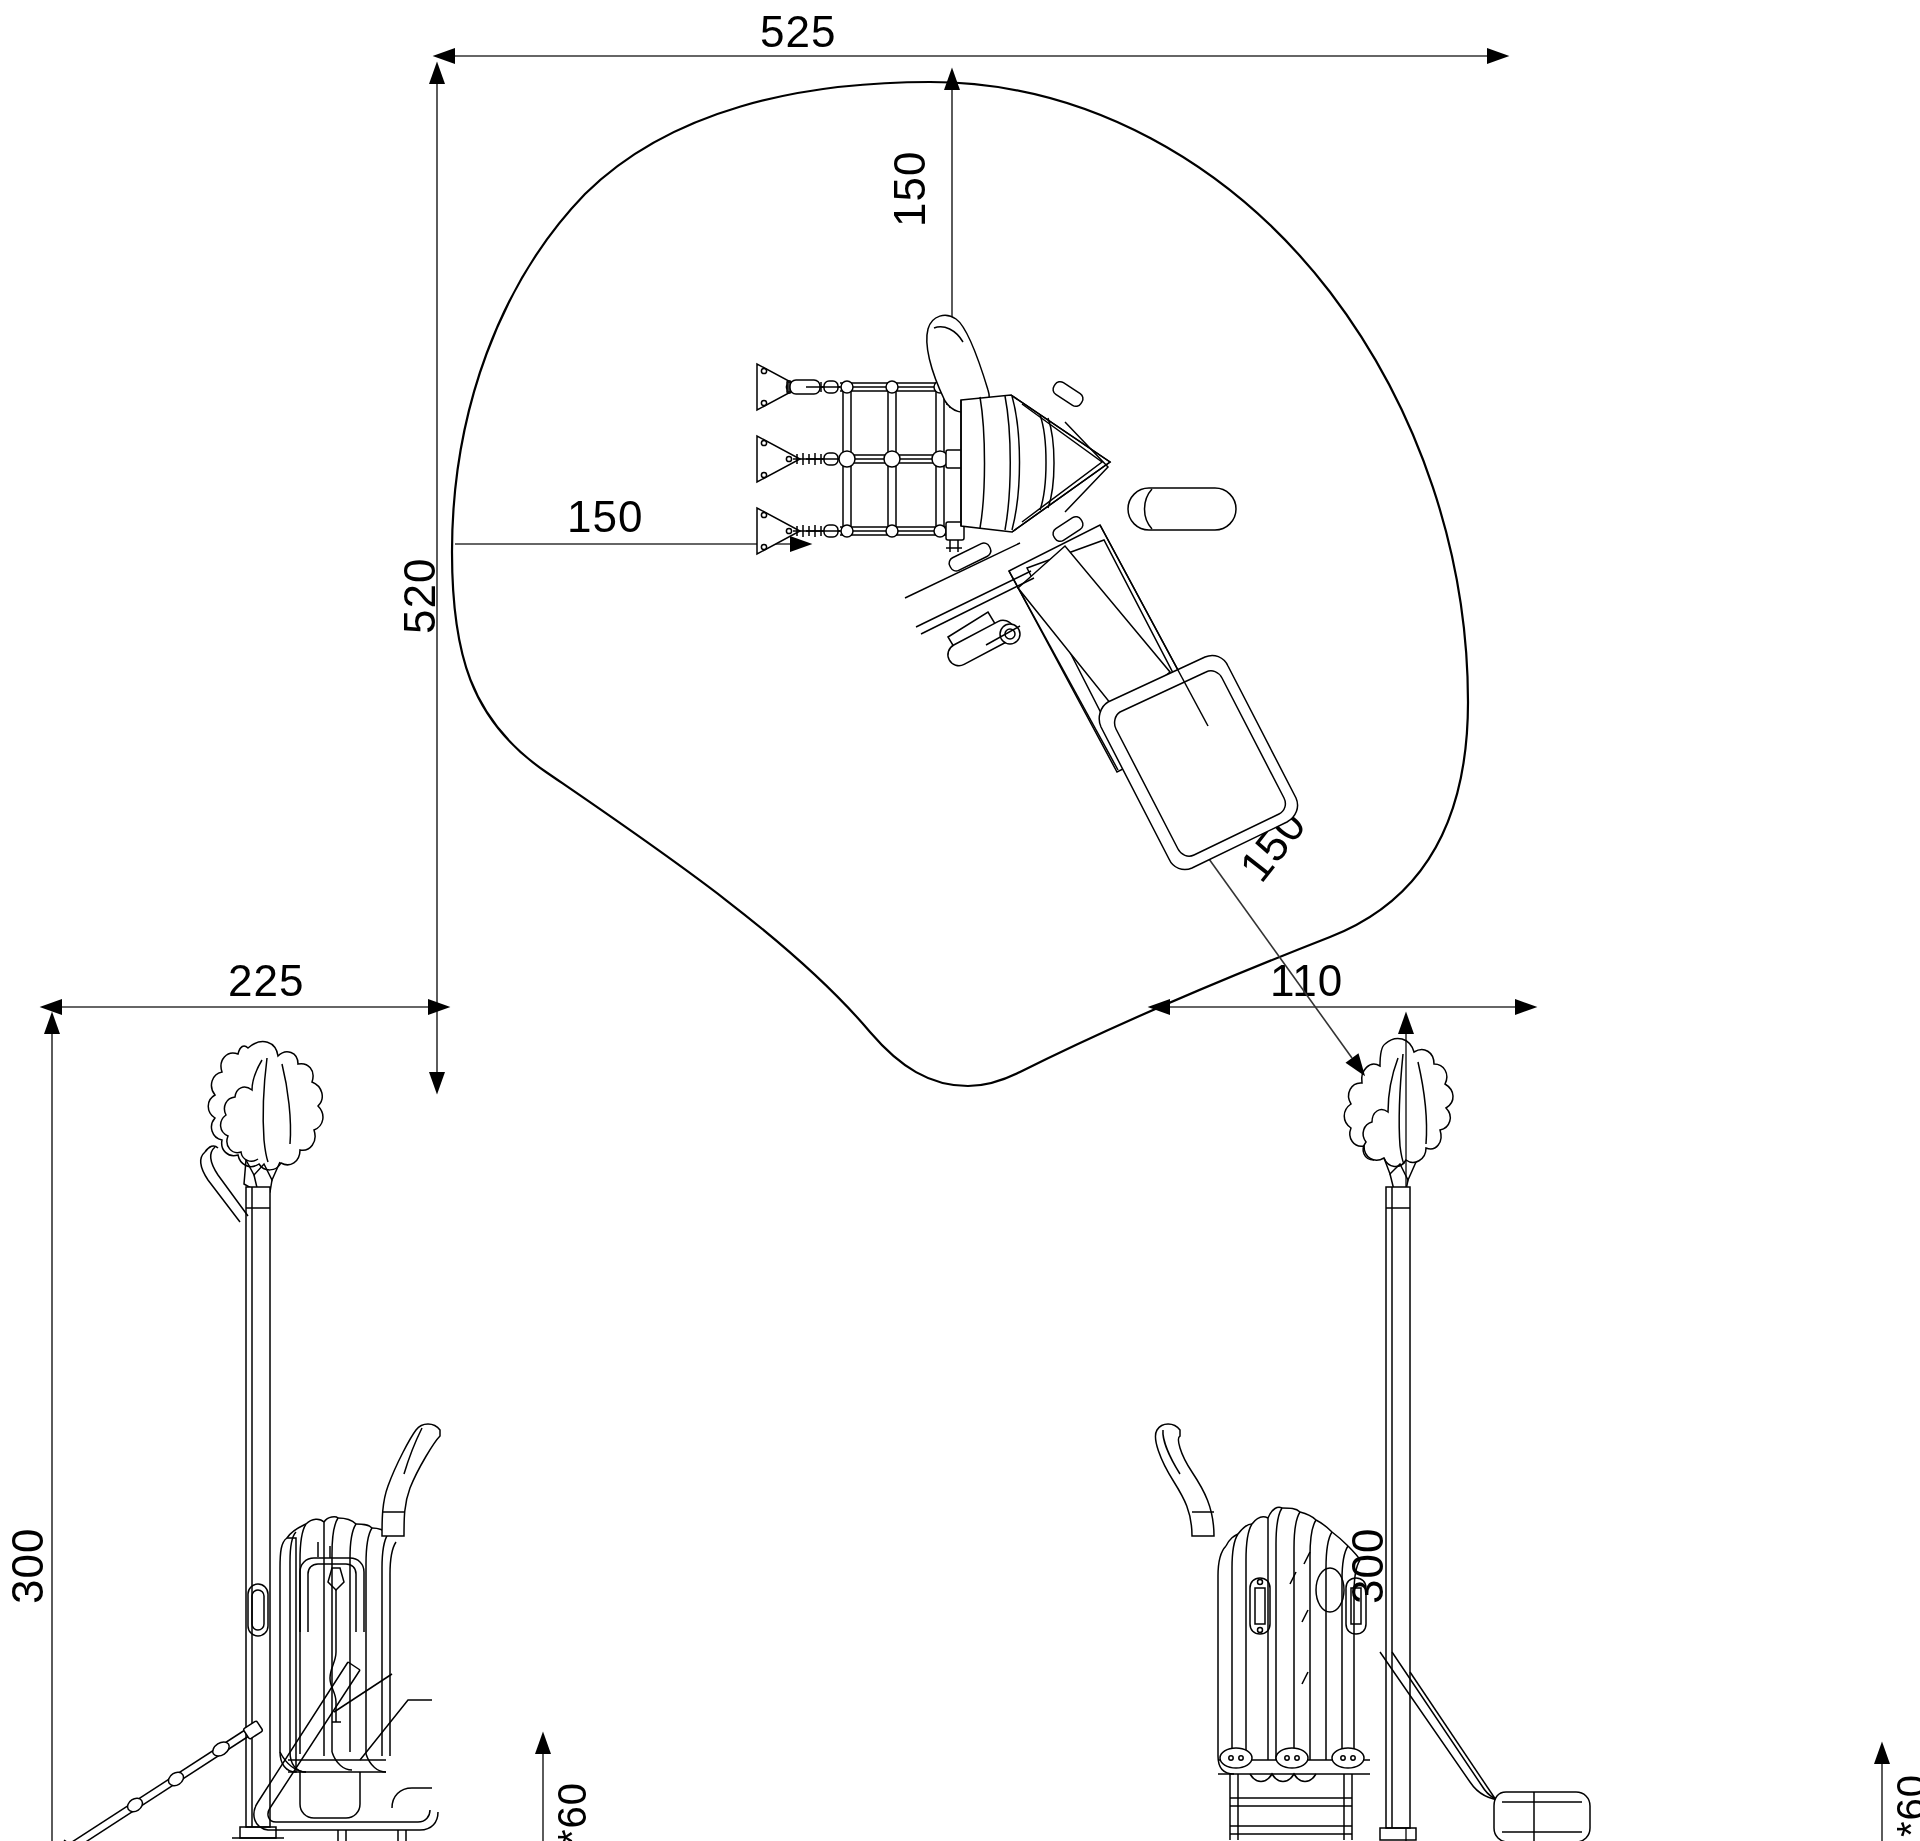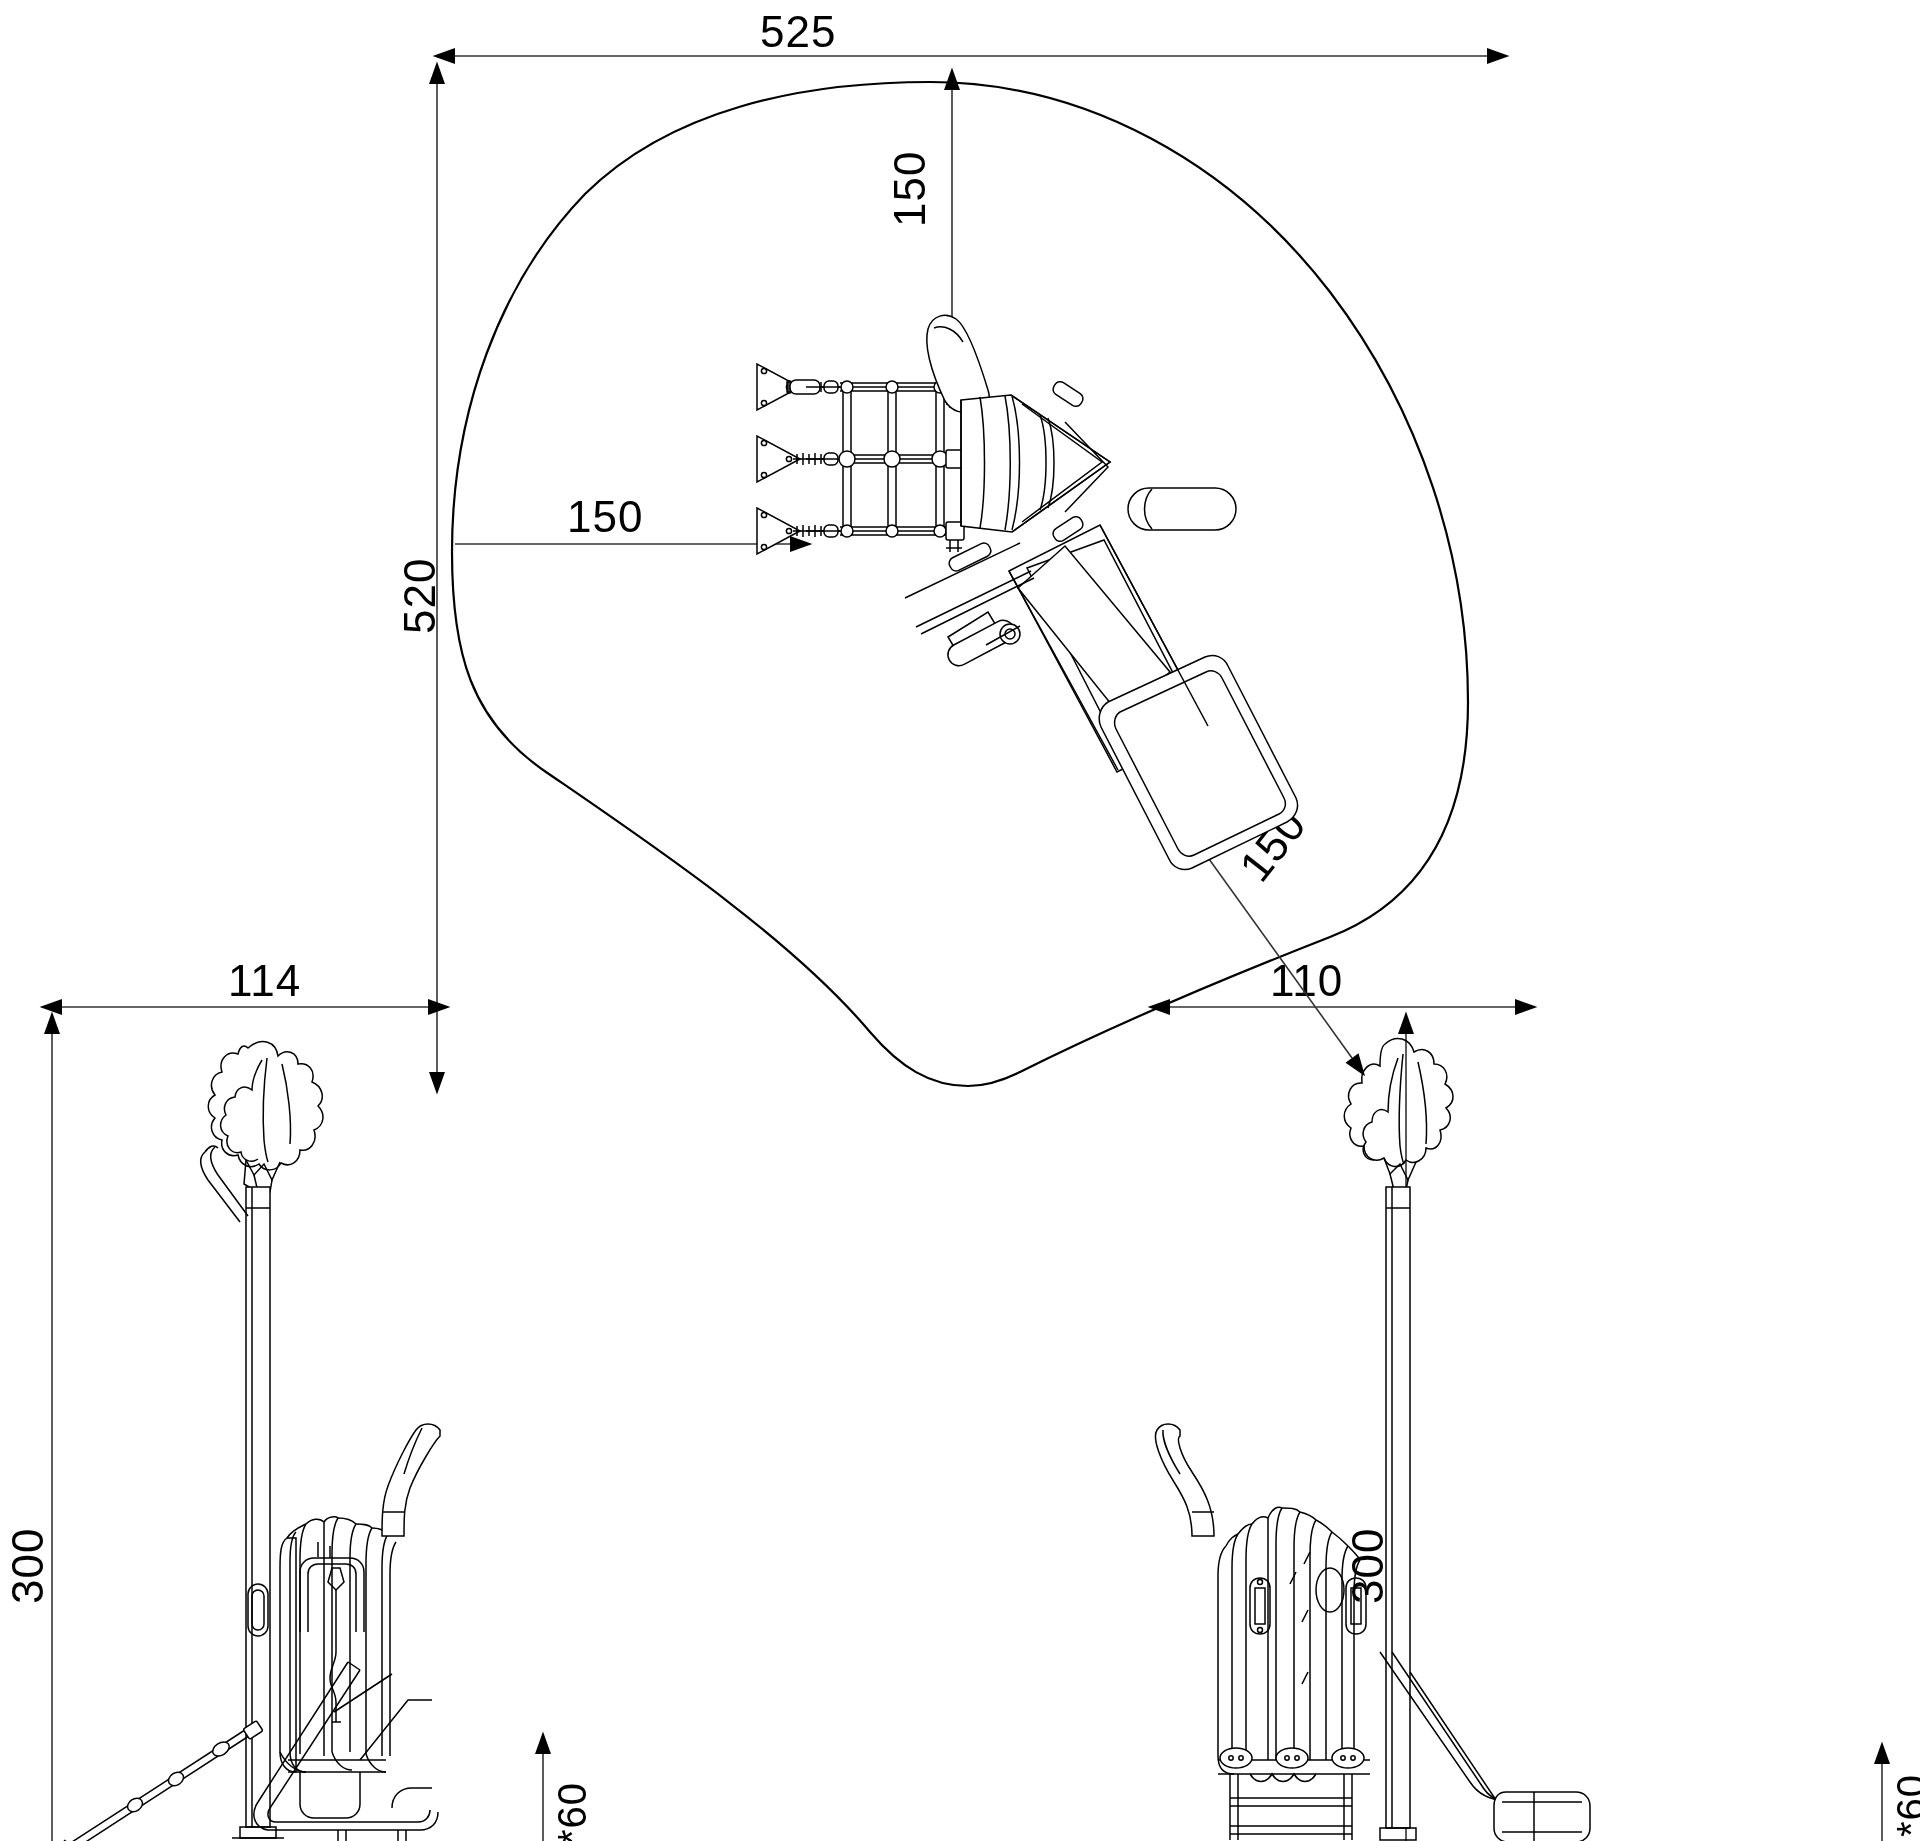--- a/index.html
+++ b/index.html
@@ -25,21 +25,21 @@
   <div class="dimtxt" style="left:760px;top:-2px;">525</div>
 
   <div class="dimtxt r90" style="left:398px;top:622px;">520</div>
 
   <div class="dimtxt r90" style="left:888px;top:215px;">150</div>
 
   <div class="dimtxt" style="left:567px;top:483px;">150</div>
 
   <div class="dimtxt d52" style="left:1232px;top:850px;">150</div>
 
-  <div class="dimtxt" style="left:228px;top:947px;">114</div>
+  <div class="dimtxt" style="left:228px;top:947px;">225</div>
 
   <div class="dimtxt r90" style="left:6px;top:1592px;">300</div>
 
   <div class="dimtxt r90" style="left:552px;top:1833px;font-size:40px;">*60</div>
 
   <div class="dimtxt" style="left:1270px;top:947px;">110</div>
 
   <div class="dimtxt r90" style="left:1346px;top:1592px;">300</div>
 
   <div class="dimtxt r90" style="left:1891px;top:1825px;font-size:40px;">*60</div>

